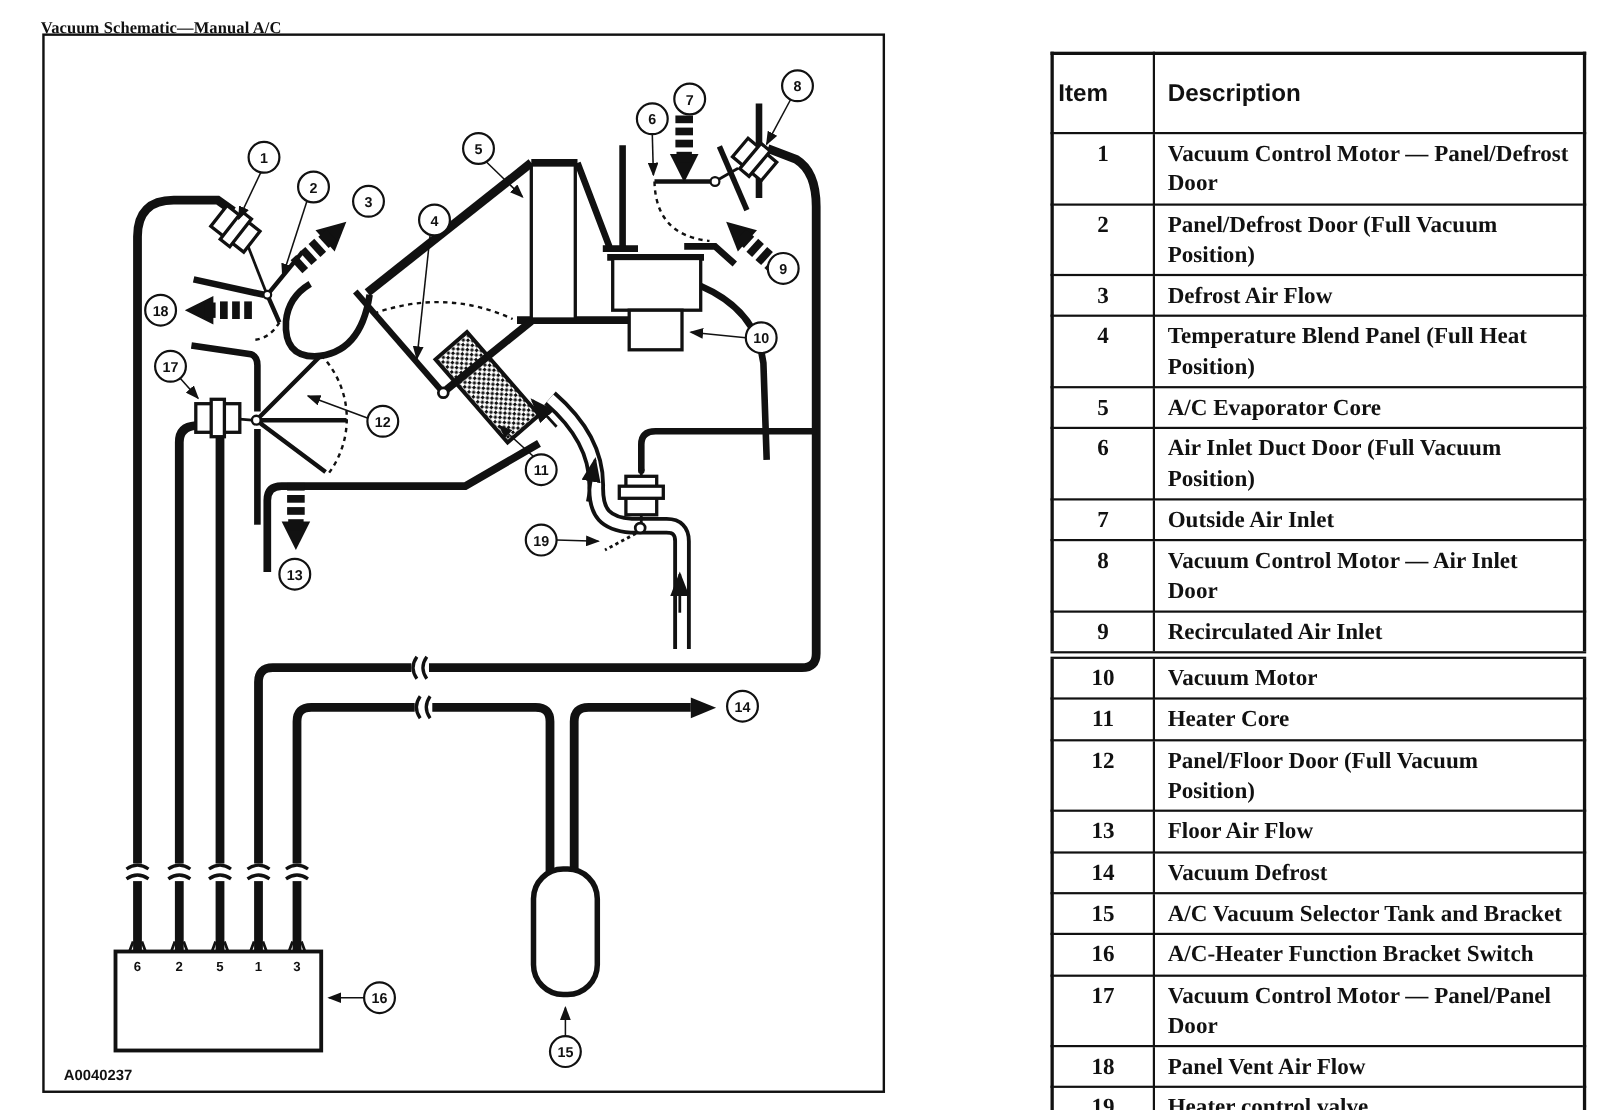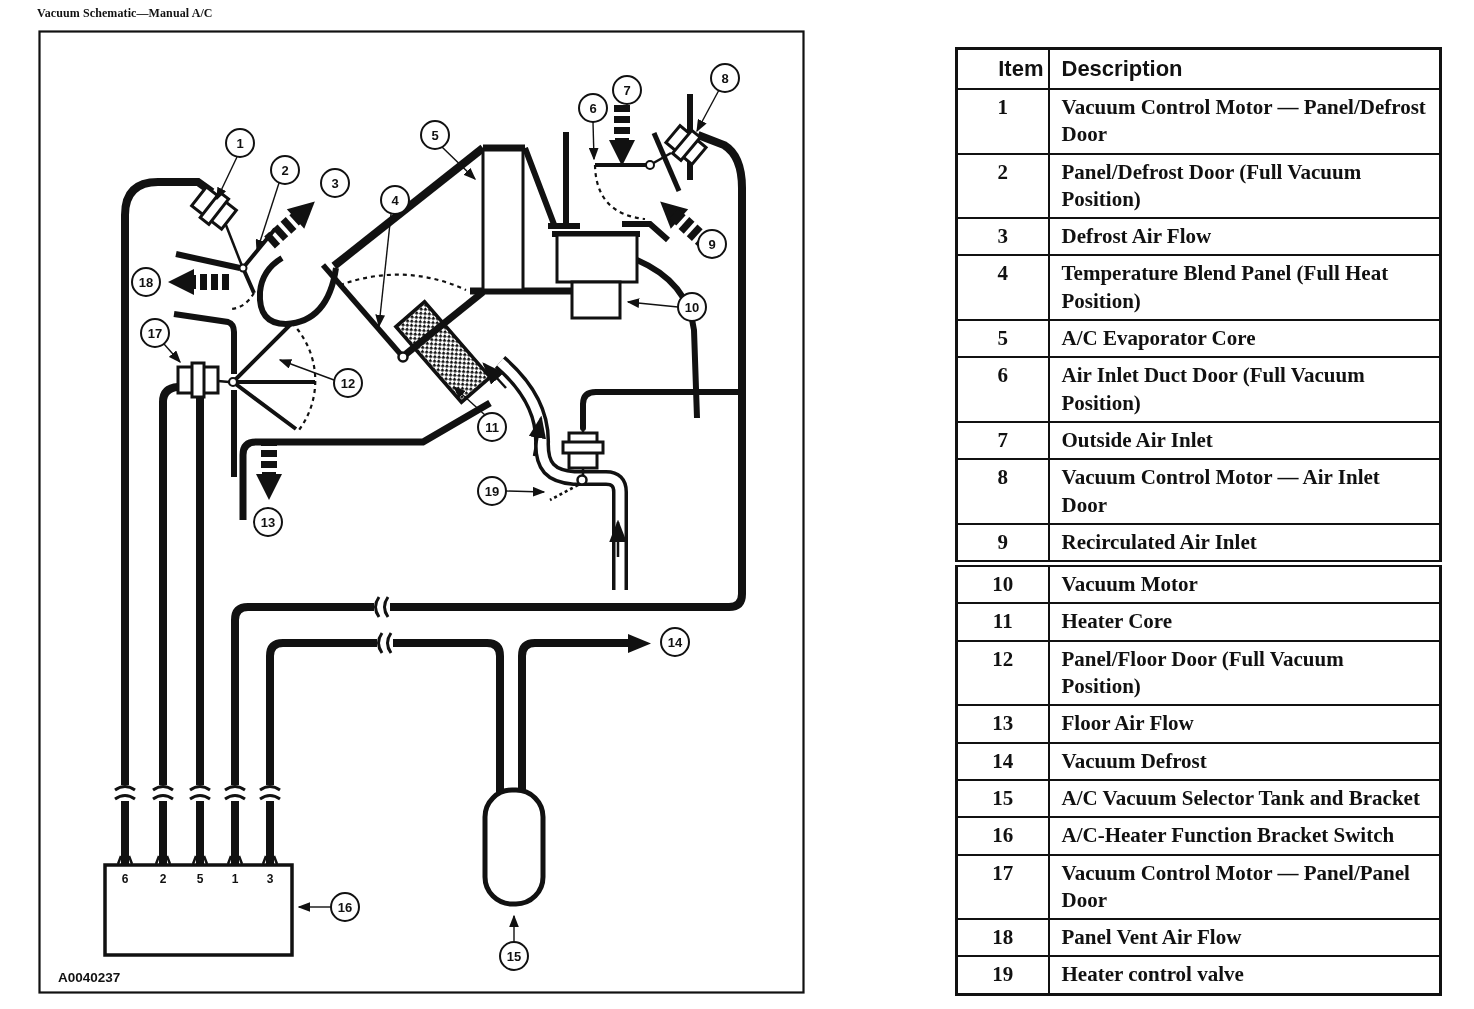--- a/index.html
+++ b/index.html
@@ -1,19 +1,19 @@
 <!DOCTYPE html>
 <html><head>
 <meta charset="utf-8">
 <style>
   html,body{margin:0;padding:0;background:#fff;}
   .page{position:relative;width:1474px;height:1009px;background:#fff;overflow:hidden;
         font-family:"Liberation Serif","DejaVu Serif",serif;color:#111;}
-  .diagram-title{position:absolute;left:37px;top:6px;font-family:"Liberation Serif","DejaVu Serif",serif;
-        font-weight:700;font-size:12px;letter-spacing:.1px;color:#111;}
+  .diagram-title{position:absolute;left:37px;top:18px;font-family:"Liberation Serif","DejaVu Serif",serif;
+        font-weight:700;font-size:15px;letter-spacing:.1px;color:#111;}
   svg.schematic{position:absolute;left:38px;top:30px;}
   svg .hose{fill:none;stroke:#111;stroke-width:8;}
   svg .hose6{fill:none;stroke:#111;stroke-width:6;}
   svg .wall{fill:none;stroke:#111;stroke-width:6;}
   svg .wall7{fill:none;stroke:#111;stroke-width:7;}
   svg .wall8{fill:none;stroke:#111;stroke-width:8;}
   svg .thin{fill:none;stroke:#111;stroke-width:2.5;}
   svg .dash{fill:none;stroke:#111;stroke-width:2.2;stroke-dasharray:4 4;}
   svg .leader{fill:none;stroke:#111;stroke-width:1.4;}
   svg .comp{fill:#fff;stroke:#111;stroke-width:3;}
@@ -21,22 +21,22 @@
   svg text.callout-num{font-family:"Liberation Sans","DejaVu Sans",sans-serif;font-weight:700;
         font-size:13px;fill:#111;text-anchor:middle;}
   svg text.port{font-family:"Liberation Sans","DejaVu Sans",sans-serif;font-weight:700;
         font-size:12px;fill:#111;text-anchor:middle;}
   svg text.figcode{font-family:"Liberation Sans","DejaVu Sans",sans-serif;font-weight:700;
         font-size:13.5px;fill:#111;}
   .legend{position:absolute;left:955px;top:47px;width:487px;border-collapse:collapse;
         border:3px solid #111;table-layout:fixed;}
   .legend col.c-item{width:92px;}
   .legend th{font-family:"Liberation Sans","DejaVu Sans",sans-serif;font-weight:700;font-size:22px;
-        border:2px solid #111;padding:6px 12px;text-align:left;color:#111;}
-  .legend th.h-item{text-align:right;padding:6px 4px;}
+        border:2px solid #111;padding:22px 12px;text-align:left;color:#111;}
+  .legend th.h-item{text-align:left;padding:6px 4px;}
   .legend td{font-family:"Liberation Serif","DejaVu Serif",serif;font-weight:700;font-size:21px;
         line-height:1.3;border:2px solid #111;padding:4px 12px;vertical-align:top;color:#111;}
   .legend td.item-cell{text-align:center;padding:4px 2px;}
   .legend tr.section-start td{border-top:7px double #111;}
 </style>
 </head>
 <body>
 
 <div class="page">
 

